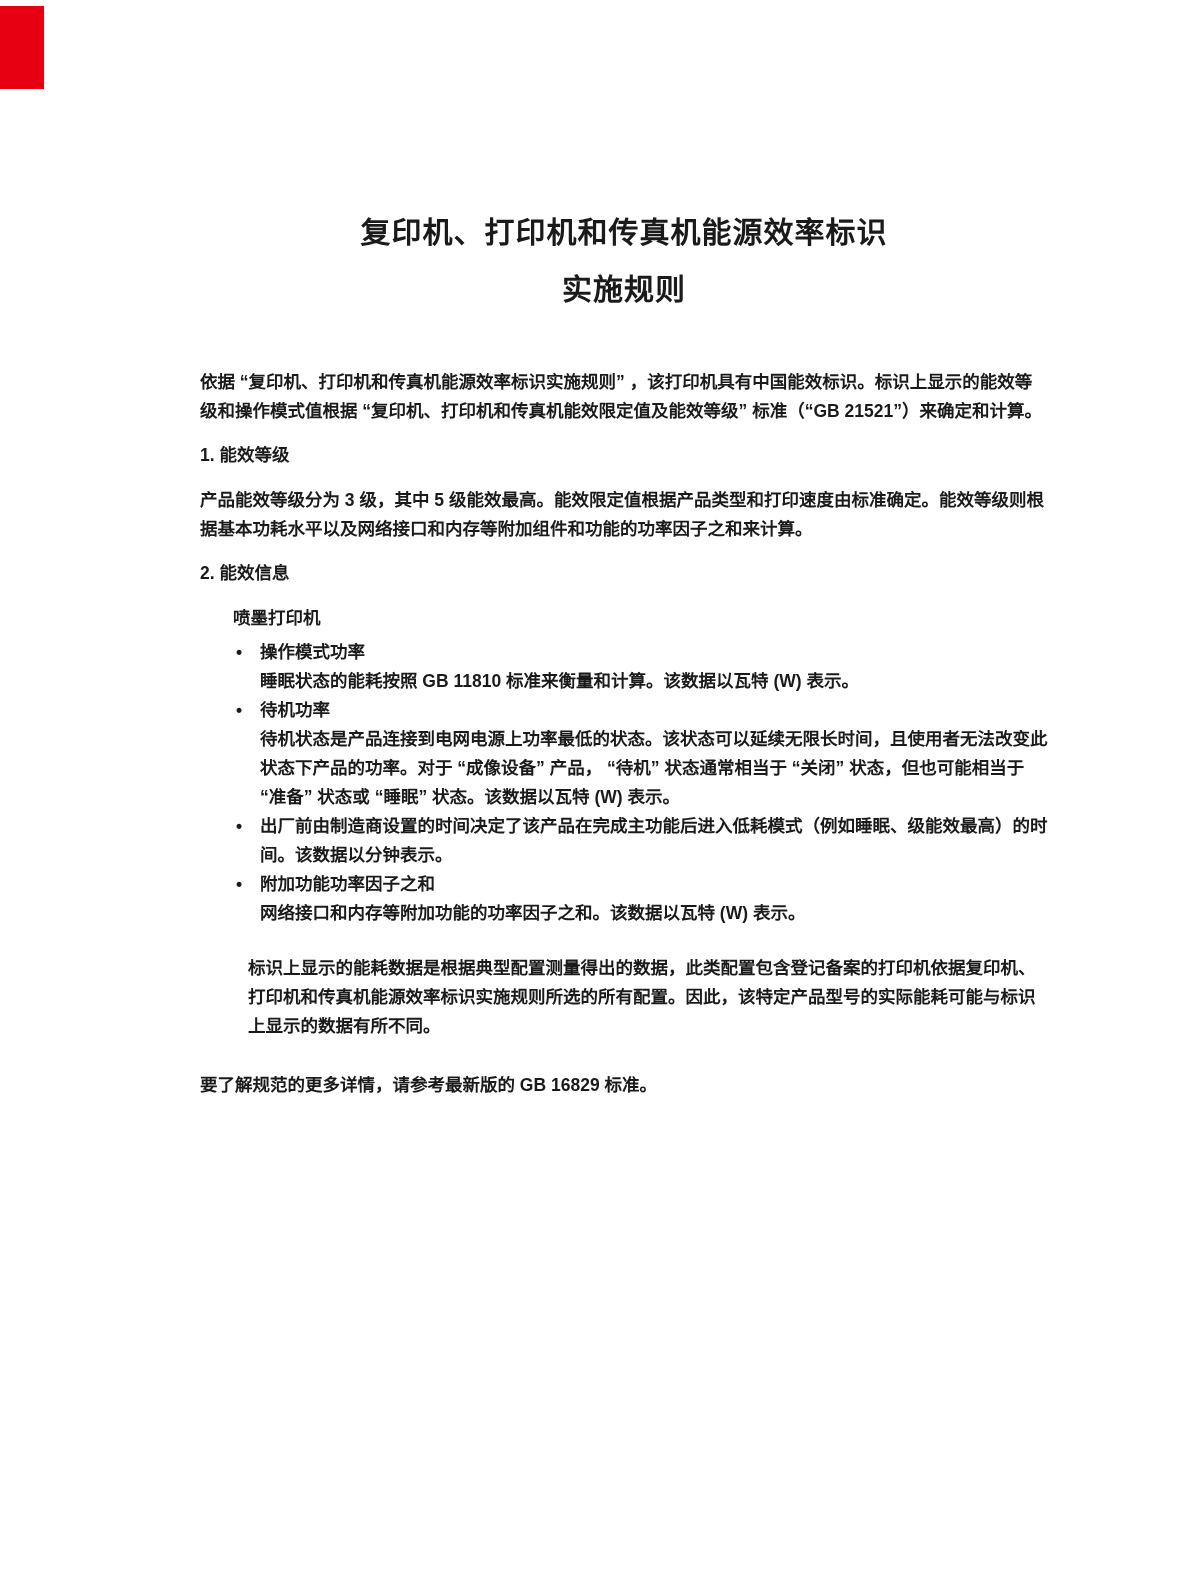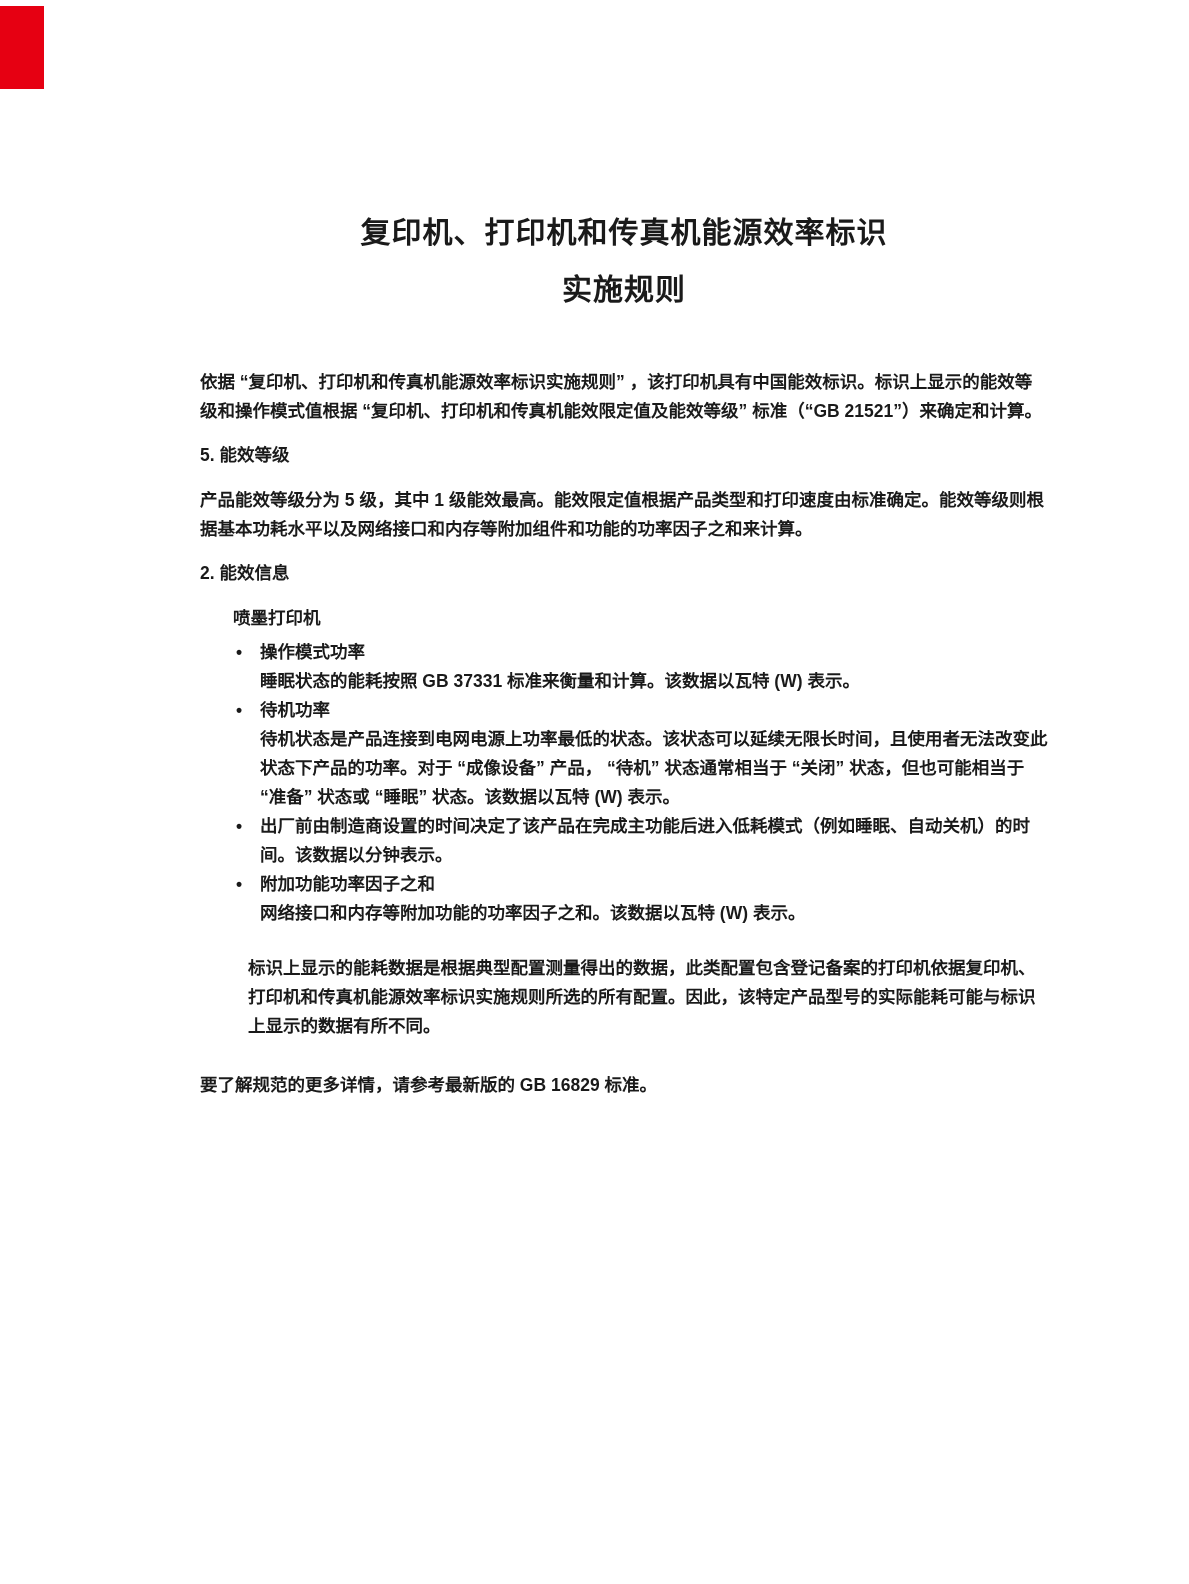--- a/index.html
+++ b/index.html
@@ -74,42 +74,42 @@
 
   <div class="content">
 
     <div class="title-block">
       <div>复印机、打印机和传真机能源效率标识</div>
       <div>实施规则</div>
     </div>
 
     <p class="intro">依据 “复印机、打印机和传真机能源效率标识实施规则” ，该打印机具有中国能效标识。标识上显示的能效等级和操作模式值根据 “复印机、打印机和传真机能效限定值及能效等级” 标准（“GB 21521”）来确定和计算。</p>
 
-    <p class="sec-heading">5. 能效等级</p>
+    <p class="sec-heading">1. 能效等级</p>
 
-    <p class="sec-body">产品能效等级分为 5 级，其中 1 级能效最高。能效限定值根据产品类型和打印速度由标准确定。能效等级则根据基本功耗水平以及网络接口和内存等附加组件和功能的功率因子之和来计算。</p>
+    <p class="sec-body">产品能效等级分为 3 级，其中 5 级能效最高。能效限定值根据产品类型和打印速度由标准确定。能效等级则根据基本功耗水平以及网络接口和内存等附加组件和功能的功率因子之和来计算。</p>
 
     <p class="sec-heading">2. 能效信息</p>
 
     <p class="subheading">喷墨打印机</p>
 
     <ul class="energy-list">
       <li>
         <span class="dot">•</span>
         <div>操作模式功率</div>
-        <div>睡眠状态的能耗按照 GB 37331 标准来衡量和计算。该数据以瓦特 (W) 表示。</div>
+        <div>睡眠状态的能耗按照 GB 11810 标准来衡量和计算。该数据以瓦特 (W) 表示。</div>
       </li>
       <li>
         <span class="dot">•</span>
         <div>待机功率</div>
         <div>待机状态是产品连接到电网电源上功率最低的状态。该状态可以延续无限长时间，且使用者无法改变此状态下产品的功率。对于 “成像设备” 产品， “待机” 状态通常相当于 “关闭” 状态，但也可能相当于 “准备” 状态或 “睡眠” 状态。该数据以瓦特 (W) 表示。</div>
       </li>
       <li>
         <span class="dot">•</span>
-        <div>出厂前由制造商设置的时间决定了该产品在完成主功能后进入低耗模式（例如睡眠、自动关机）的时间。该数据以分钟表示。</div>
+        <div>出厂前由制造商设置的时间决定了该产品在完成主功能后进入低耗模式（例如睡眠、级能效最高）的时间。该数据以分钟表示。</div>
       </li>
       <li>
         <span class="dot">•</span>
         <div>附加功能功率因子之和</div>
         <div>网络接口和内存等附加功能的功率因子之和。该数据以瓦特 (W) 表示。</div>
       </li>
     </ul>
 
     <p class="closing-1">标识上显示的能耗数据是根据典型配置测量得出的数据，此类配置包含登记备案的打印机依据复印机、打印机和传真机能源效率标识实施规则所选的所有配置。因此，该特定产品型号的实际能耗可能与标识上显示的数据有所不同。</p>
 

